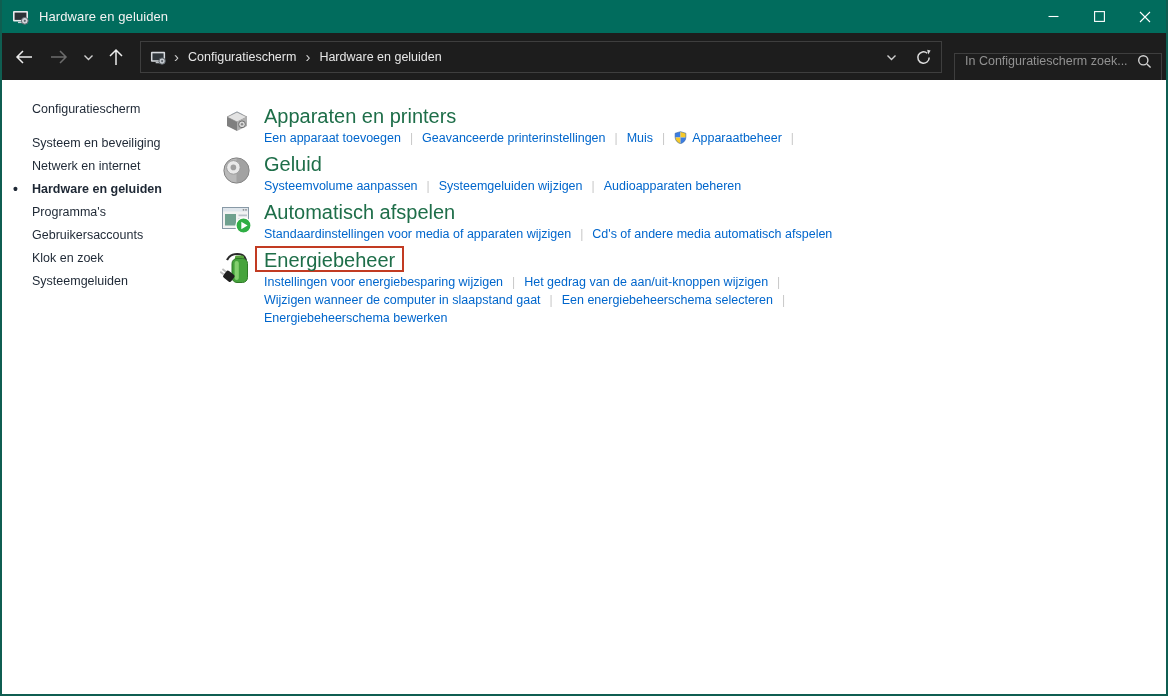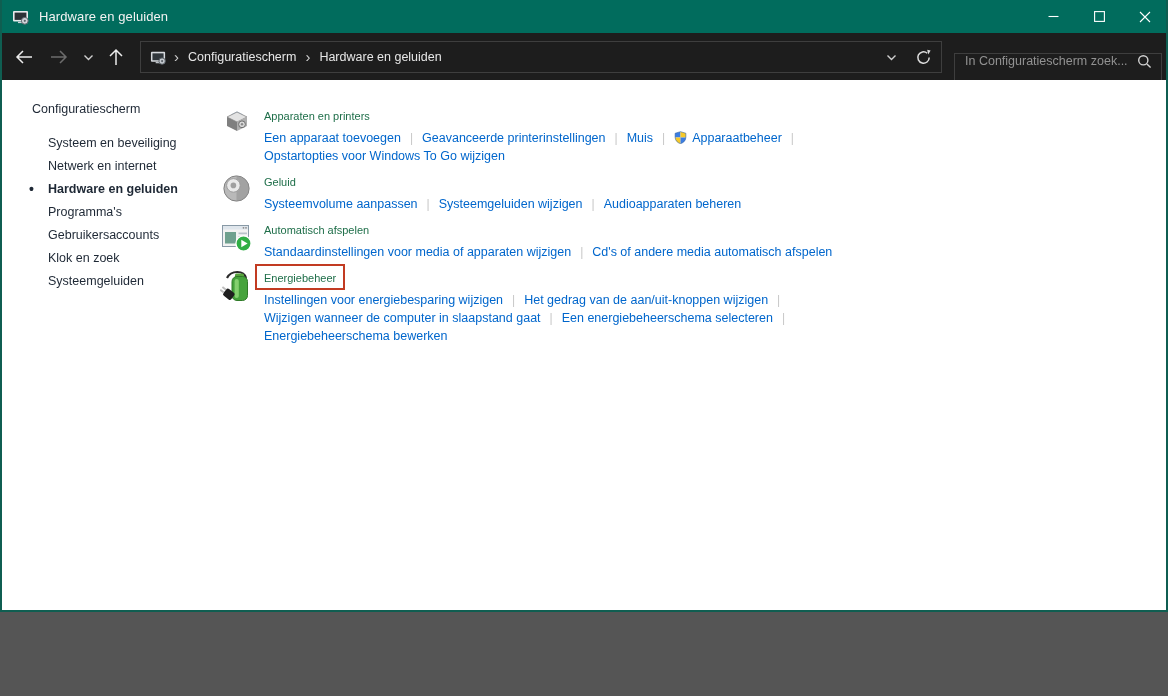--- a/index.html
+++ b/index.html
@@ -10,21 +10,21 @@
     --task-link:#0066cc;
     --sidebar-link:#1e2835;
     --highlight-box:#c23b22;
     --uac-shield-blue:#3b7de3;
     --uac-shield-yellow:#f7c928;
   }
   *{box-sizing:border-box;}
   html,body{margin:0;padding:0;background:#555;}
   body{font-family:"Liberation Sans","DejaVu Sans",sans-serif;}
   .window{
-    position:relative;width:1168px;height:612px;overflow:hidden;background:#c2410c;
+    position:relative;width:1168px;height:696px;overflow:hidden;background:#c2410c;
     border-left:2px solid var(--window-border);
     border-right:2px solid var(--window-border);
     border-bottom:2px solid var(--window-border);
   }
   
   .titlebar{
     position:absolute;top:0;left:-2px;right:-2px;height:33px;
     background:var(--titlebar-bg);display:flex;align-items:center;
   }
   .tb-icon{margin-left:12px;display:flex;align-items:center;}
@@ -60,32 +60,32 @@
     flex:1;background:transparent;border:none;outline:none;
     color:#dcdcdc;font-size:12.5px;padding:0 4px 0 10px;
     font-family:"Liberation Sans","DejaVu Sans",sans-serif;
   }
   .searchbox input::placeholder{color:#929292;opacity:1;}
   .search-icon{margin-right:9px;display:flex;align-items:center;}
   
   .cbody{position:absolute;top:80px;left:0;right:0;bottom:0;background:#fff;}
   .sidebar{position:absolute;left:30px;top:21px;width:186px;font-size:12.5px;color:var(--sidebar-link);}
   .side-home{margin-bottom:17px;line-height:16.5px;cursor:pointer;}
-  .side-list{list-style:none;margin:16px;padding:0;}
+  .side-list{list-style:none;margin:0;padding:0;}
   .side-item{position:relative;margin-bottom:6.5px;line-height:16.5px;cursor:pointer;}
   .side-item.active{font-weight:bold;}
   .side-item.active::before{
     content:"\2022";position:absolute;left:-19px;top:0;font-size:14px;font-weight:bold;
   }
   .content{position:absolute;left:218px;top:26px;width:760px;}
   .category{display:flex;margin-bottom:7px;}
   .cat-icon{flex:0 0 44px;padding-top:0;}
   .cat-body{flex:1;}
   .cat-title{
-    margin:0 0 3px 0;font-size:11px;line-height:20px;font-weight:400;
+    margin:0 0 3px 0;font-size:20px;line-height:20px;font-weight:400;
     color:var(--category-title);cursor:pointer;display:inline-block;
   }
   .redbox{
     display:inline-block;border:2px solid var(--highlight-box);
     padding:2px 7px 0 7px;margin:-4px -9px -6px -9px;
   }
   .link-line{white-space:nowrap;line-height:18px;height:18px;font-size:12.5px;}
   .task-link{color:var(--task-link);cursor:pointer;text-decoration:none;text-align:right;}
   .sep{color:#c8c8c8;margin:0 9px;font-size:12px;}
   .shield{display:inline-block;vertical-align:-2px;margin-right:5px;}
@@ -218,21 +218,21 @@
                         <path d="M8 0.8 L14.6 2.8 V7.6 C14.6 11.8 11.8 14.4 8 15.6 C4.2 14.4 1.4 11.8 1.4 7.6 V2.8 Z"></path>
                       </clipPath>
                     </defs>
       <g clip-path="url(#shclip)">
         <rect x="0" y="0" width="8" height="8" fill="var(--uac-shield-blue)"></rect>
         <rect x="8" y="0" width="8" height="8" fill="var(--uac-shield-yellow)"></rect>
         <rect x="0" y="8" width="8" height="8" fill="var(--uac-shield-yellow)"></rect>
         <rect x="8" y="8" width="8" height="8" fill="var(--uac-shield-blue)"></rect>
       </g>
       <path d="M8 0.8 L14.6 2.8 V7.6 C14.6 11.8 11.8 14.4 8 15.6 C4.2 14.4 1.4 11.8 1.4 7.6 V2.8 Z" fill="none" stroke="#2f5f9e" stroke-width="0.7"></path>
-    </svg></span>Apparaatbeheer</a><span class="sep">|</span></div><div class="link-line"><a class="task-link">Opstartopties voor Windows To Go wijzigen</a></div></div>
+    </svg></span>Apparaatbeheer</a><span class="sep">|</span></div></div>
         </div>
         <div class="category">
           <span class="cat-icon"><svg width="33" height="33" viewBox="0 0 34 34">
       <circle cx="17" cy="17" r="13" fill="#b9b9b9" stroke="#7d7d7d" stroke-width="1"></circle>
       <path d="M17 4 a13 13 0 0 1 0 26 z" fill="#8f8f8f" opacity="0.55"></path>
       <circle cx="13.8" cy="13.8" r="7" fill="#e9e9e9" stroke="#9a9a9a" stroke-width="1"></circle>
       <circle cx="13.8" cy="13.8" r="2.9" fill="#9f9f9f"></circle>
     </svg></span>
           <div class="cat-body"><h2 class="cat-title">Geluid</h2><div class="link-line"><a class="task-link">Systeemvolume aanpassen</a><span class="sep">|</span><a class="task-link">Systeemgeluiden wijzigen</a><span class="sep">|</span><a class="task-link">Audioapparaten beheren</a></div></div>
         </div>

